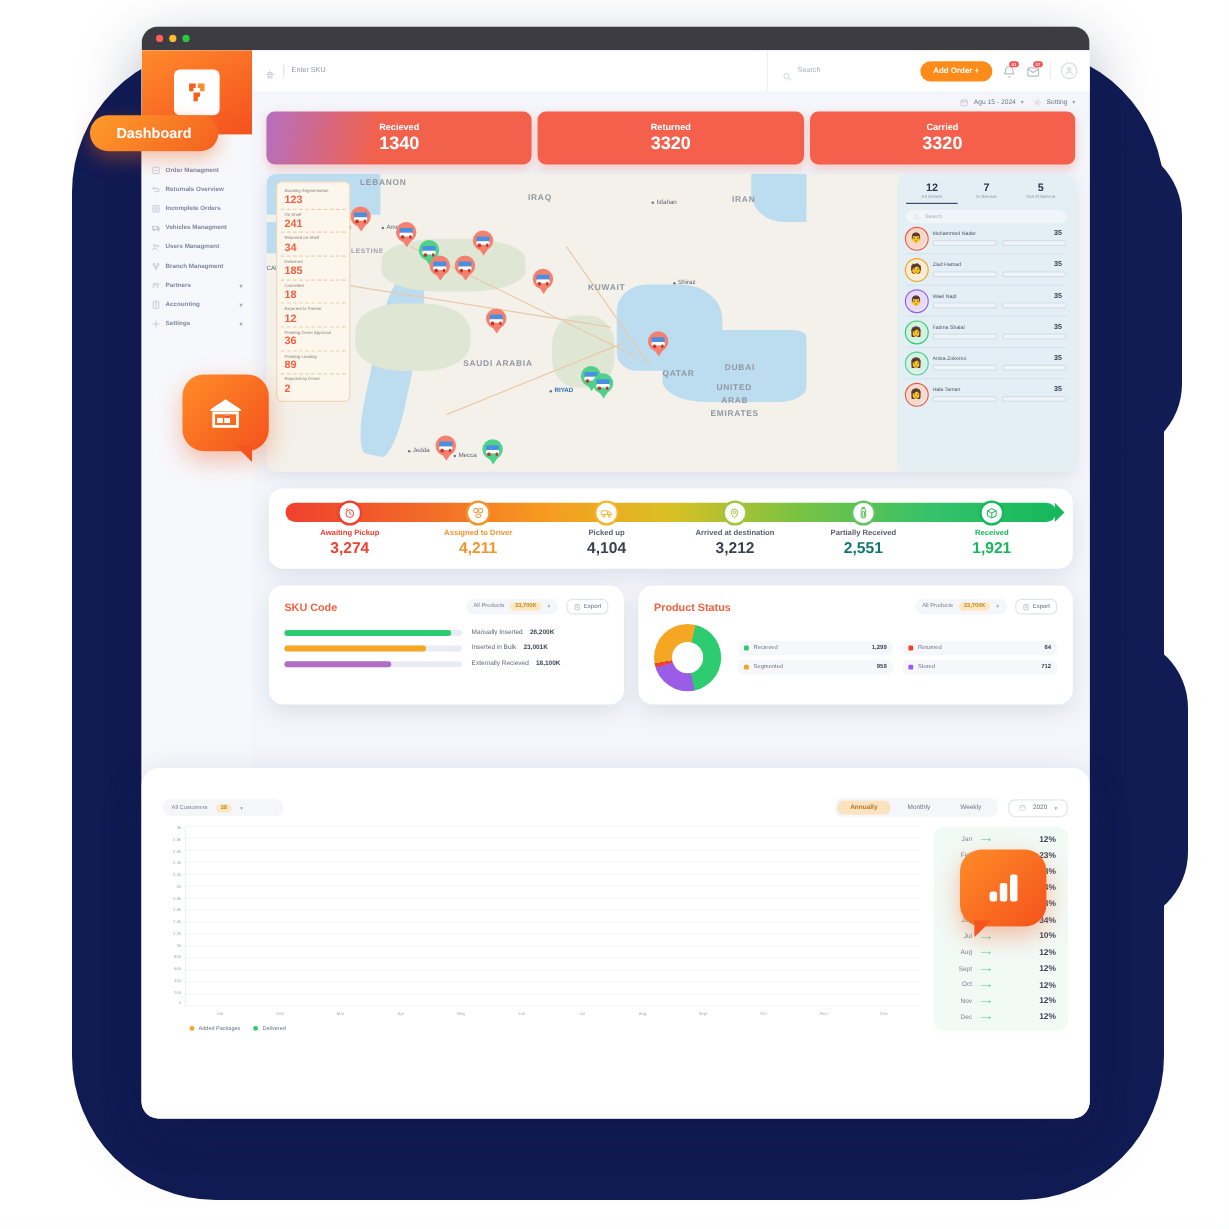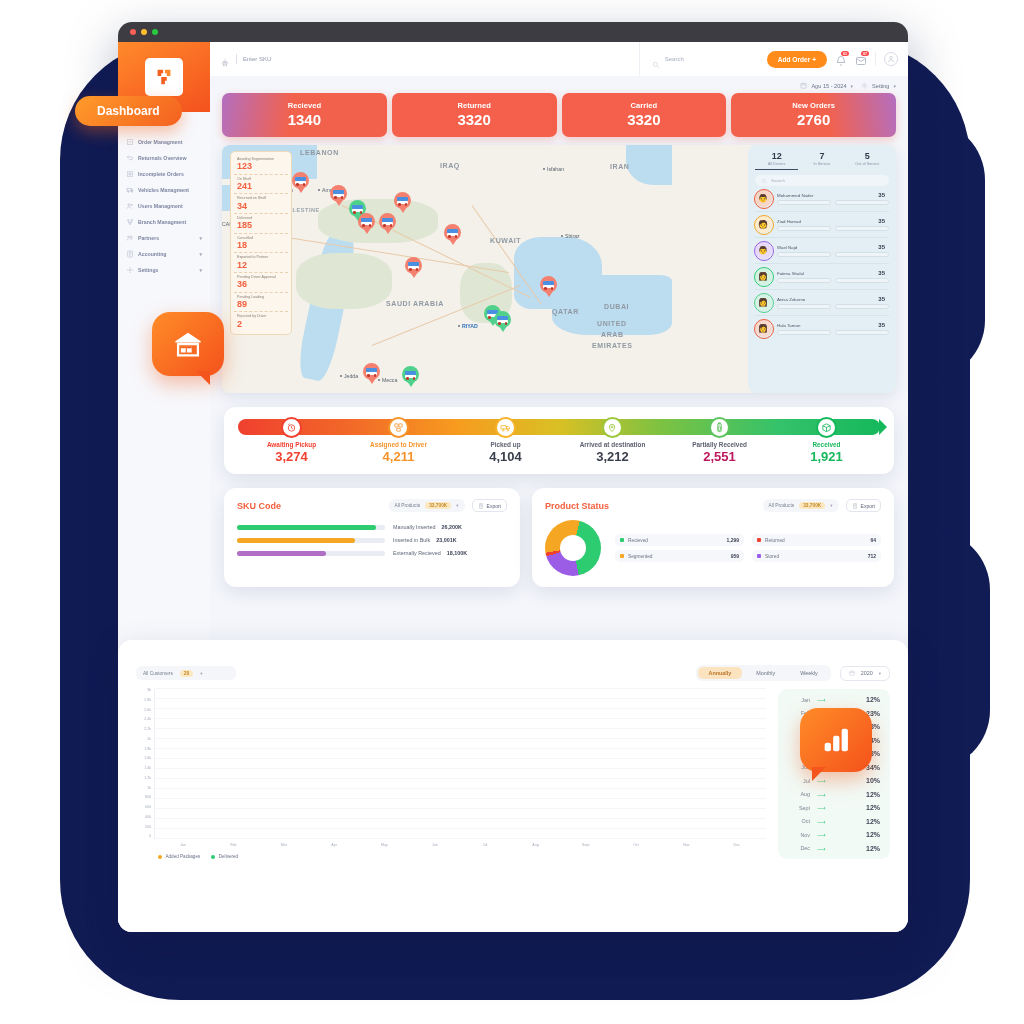--- a/index.html
+++ b/index.html
@@ -443,24 +443,20 @@
             <div class="stat-label">Recieved</div>
             <div class="stat-value">1340</div>
           </div>
           <div class="stat" style="background: rgb(244, 96, 75);">
             <div class="stat-label">Returned</div>
             <div class="stat-value">3320</div>
           </div>
           <div class="stat" style="background: rgb(244, 96, 75);">
             <div class="stat-label">Carried</div>
             <div class="stat-value">3320</div>
-          </div>
-          <div class="stat" style="background: linear-gradient(260deg, rgb(180, 111, 192) 0%, rgb(242, 97, 76) 42%);">
-            <div class="stat-label">New Orders</div>
-            <div class="stat-value">2760</div>
           </div>
         </div>
 
       <div class="mapwrap">
         <div class="map-bg">
           <div class="sea" style="left:0;top:0;width:95px;height:34px;"></div>
           <div class="sea" style="left:0;top:40px;width:34px;height:26px;border-radius:0 0 40% 0;"></div>
           <div class="sea" style="left:88px;top:86px;width:34px;height:150px;transform:rotate(12deg);border-radius:30%;"></div>
           <div class="sea" style="left:292px;top:92px;width:88px;height:72px;border-radius:30% 40% 50% 20%;"></div>
           <div class="sea" style="left:330px;top:130px;width:120px;height:60px;border-radius:40% 10% 20% 30%;"></div>
@@ -880,21 +876,21 @@
             <div class="pipe-lab">
               <div class="pl-name" style="color:#5c6070">Picked up</div>
               <div class="pl-val" style="color:#3a3f4d">4,104</div>
             </div>
             <div class="pipe-lab">
               <div class="pl-name" style="color:#5c6070">Arrived at destination</div>
               <div class="pl-val" style="color:#3a3f4d">3,212</div>
             </div>
             <div class="pipe-lab">
               <div class="pl-name" style="color:#5c6070">Partially Received</div>
-              <div class="pl-val" style="color:#be185d">2,551</div>
+              <div class="pl-val" style="color:#0f766e">2,551</div>
             </div>
             <div class="pipe-lab">
               <div class="pl-name" style="color:#16b85c">Received</div>
               <div class="pl-val" style="color:#16b85c">1,921</div>
             </div>
           </div>
       </div>
 
       <div class="mid">
         <div class="card sku-card">

